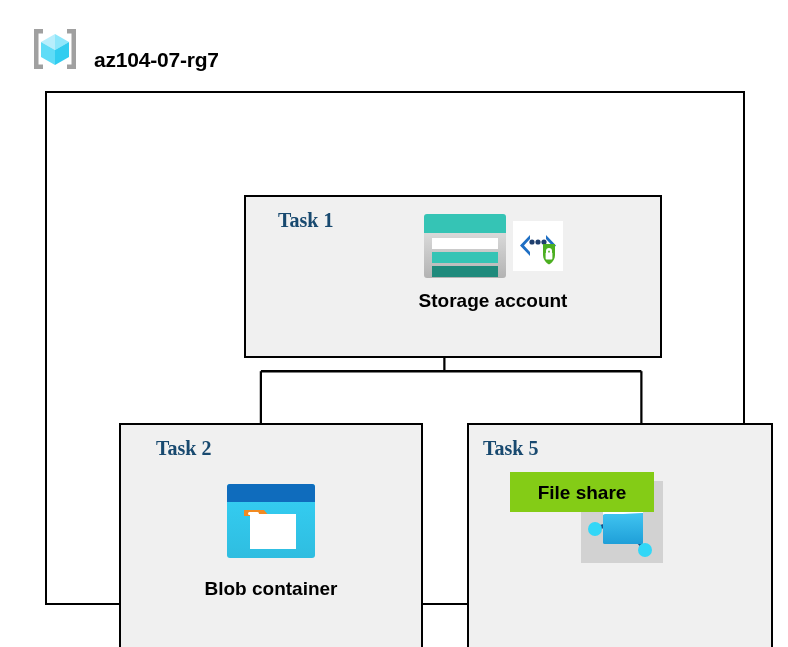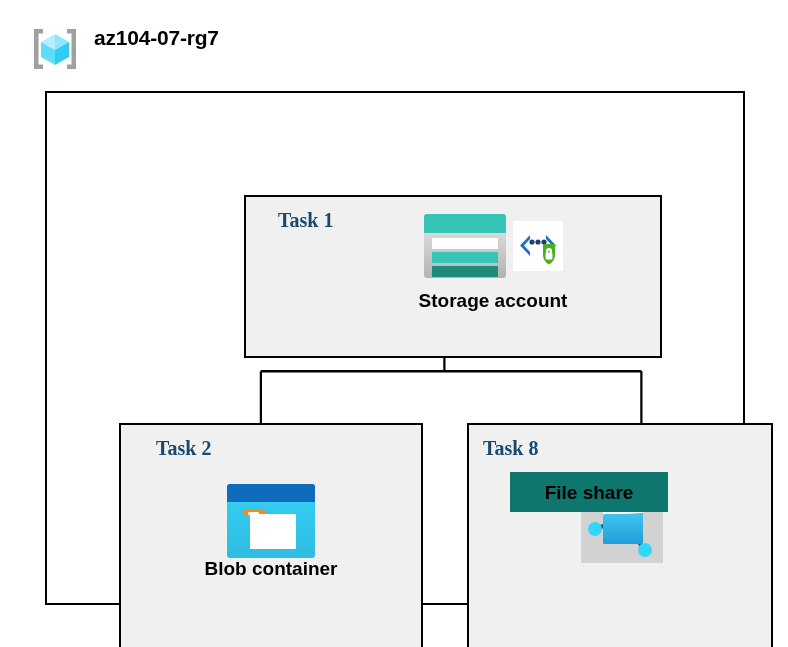--- a/index.html
+++ b/index.html
@@ -15,21 +15,21 @@
     overflow: hidden;
   }
 
   
   #header {
     position: absolute;
     left: 30px;
     top: 26px;
     height: 46px;
     display: flex;
-    align-items: flex-start;
+    align-items: flex-end;
     gap: 14px;
   }
   #rg-icon {
     width: 50px;
     height: 46px;
     display: block;
   }
   #rg-title {
     font-size: 21px;
     font-weight: bold;
@@ -101,43 +101,43 @@
     height: 72px;
   }
   #node-storage .node-caption { margin-top: 9px; }
 
   
   #node-blob {
     left: 60px;
     top: 58px;
     width: 180px;
   }
-  #node-blob .node-caption { }
+  #node-blob .node-caption { margin-top: 20px; }
 
   
   #node-fileshare {
     left: 88px;
     top: 56px;
     width: 130px;
   }
   #node-fileshare .fs-icon-bg {
     width: 82px;
     height: 82px;
     background: #d2d2d2;
     display: flex;
     align-items: center;
     justify-content: center;
   }
   #fs-caption-bg {
     position: absolute;
     left: 508px;
     top: 470px;
-    width: 158px;
+    width: 144px;
     height: 40px;
-    background: #0f766e;
+    background: #84cc16;
     display: flex;
     align-items: center;
     justify-content: center;
   }
 
   
   #connectors {
     position: absolute;
     left: 0;
     top: 0;
@@ -240,21 +240,21 @@
         <path d="M18 27 L38 27 L43 33 L18 33 Z" fill="#f28a21"></path>
         <rect x="22" y="29" width="11" height="3" rx="1.5" fill="#ffffff"></rect>
 
         <rect x="24" y="31" width="46" height="35" fill="#ffffff"></rect>
       </svg>
       <div class="node-caption">Blob container</div>
     </div>
   </div>
 
   <div class="task-panel" id="panel-task3">
-    <div class="task-label">Task 8</div>
+    <div class="task-label">Task 5</div>
 
     <div class="node" id="node-fileshare">
       <div class="fs-icon-bg">
 
         <svg width="74" height="74" viewBox="0 0 74 74">
           <defs>
             <linearGradient id="fsFolder" x1="0" y1="0" x2="0" y2="1">
               <stop offset="0" stop-color="#3fc3f0"></stop>
               <stop offset="1" stop-color="#1f9fd8"></stop>
             </linearGradient>

